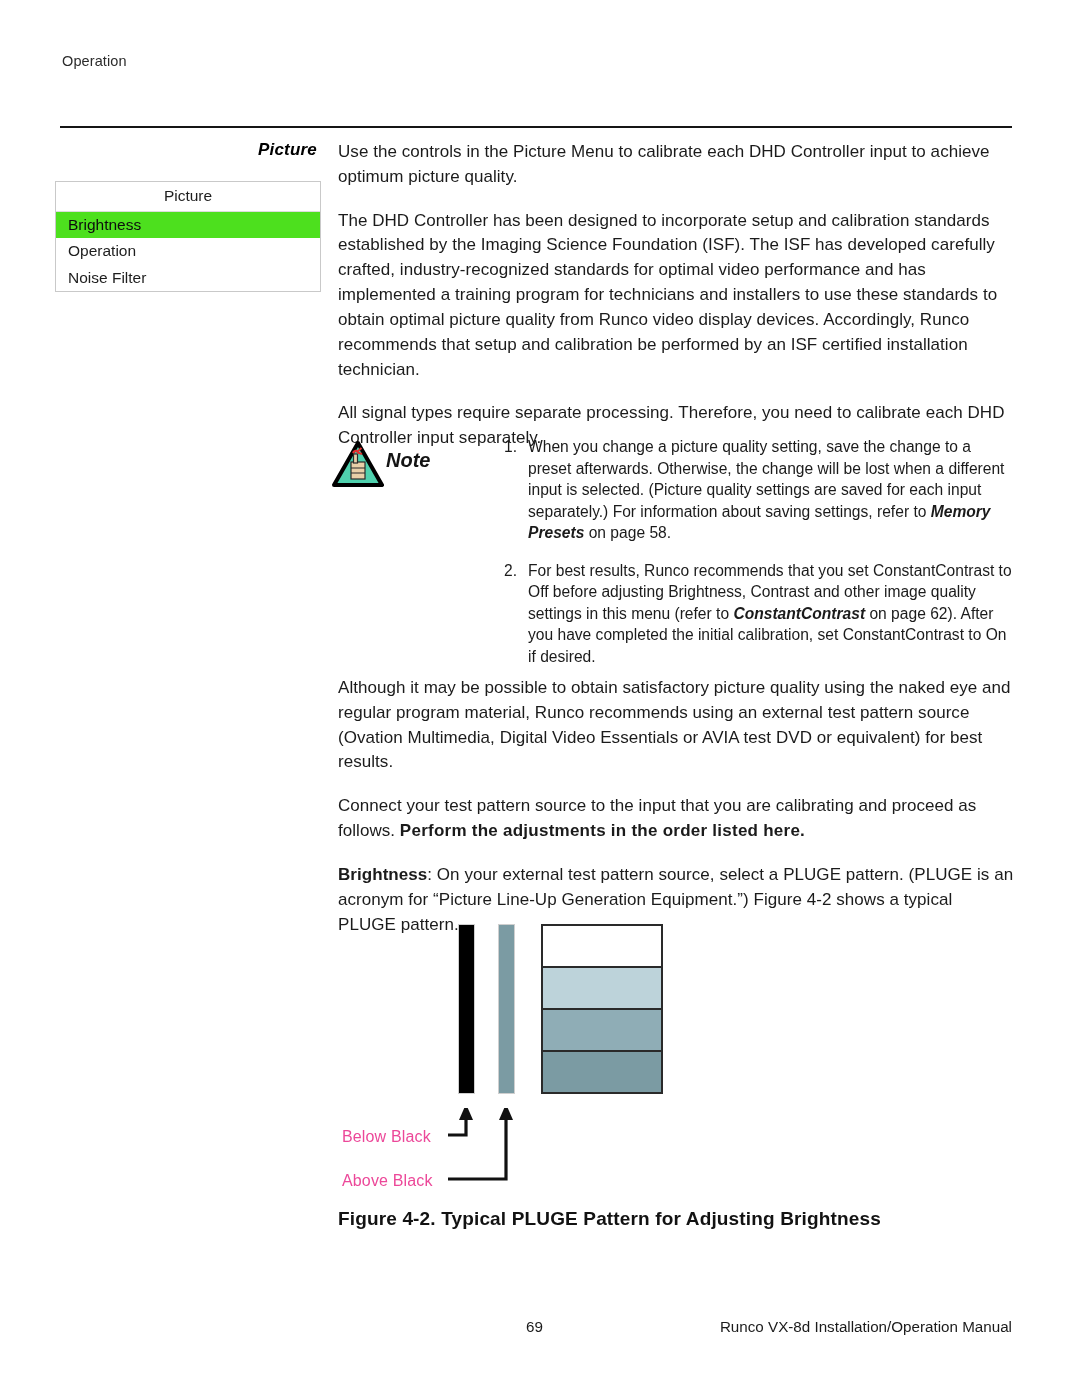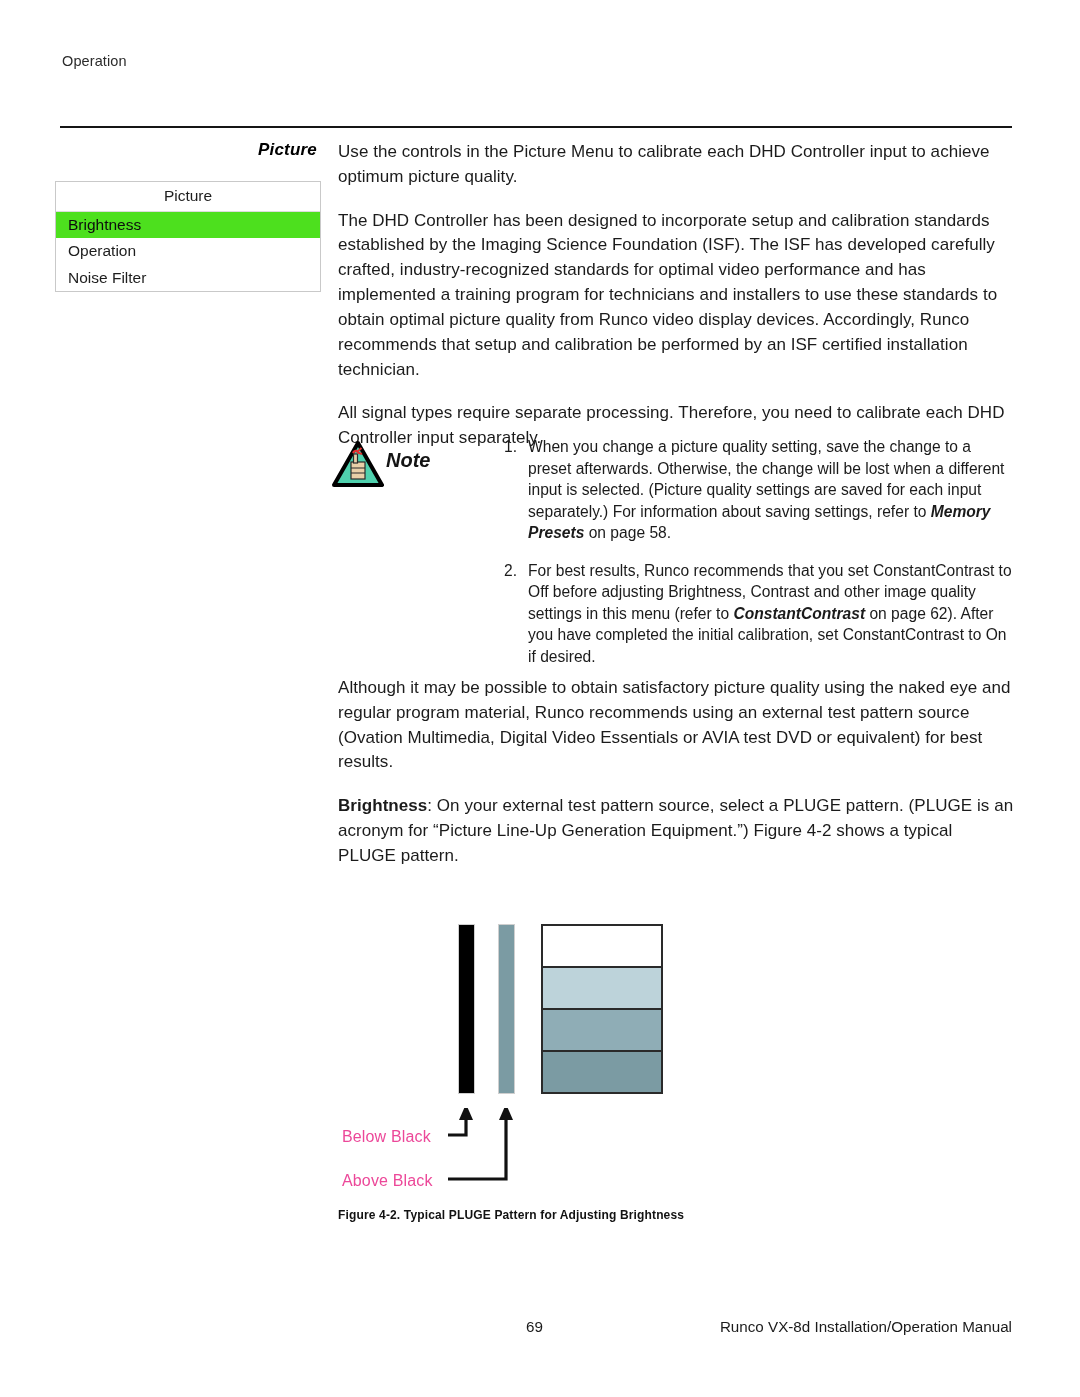--- a/index.html
+++ b/index.html
@@ -190,21 +190,21 @@
     letter-spacing: .15px;
   }
   .callout-below { left: 4px; top: 20px; }
   .callout-above { left: 4px; top: 64px; }
 
   .fig-caption {
     position: absolute;
     left: 0;
     top: 296px;
     width: 676px;
-    font-size: 12px;
+    font-size: 19px;
     font-weight: 600;
     color: #121212;
     letter-spacing: .15px;
   }
 
   
   .footer {
     position: absolute;
     left: 60px;
     top: 1318px;
@@ -270,20 +270,21 @@
       <span class="note-num">1.</span><span>When you change a picture quality setting, save the change to a preset afterwards. Otherwise, the change will be lost when a different input is selected. (Picture quality settings are saved for each input separately.) For information about saving settings, refer to </span><span class="bi">Memory Presets</span><span> on page 58.</span>
     </li>
     <li class="note-item">
       <span class="note-num">2.</span><span>For best results, Runco recommends that you set ConstantContrast to Off before adjusting Brightness, Contrast and other image quality settings in this menu (refer to </span><span class="bi">ConstantContrast</span><span> on page 62). After you have completed the initial calibration, set ConstantContrast to On if desired.</span>
     </li>
   </ol>
 </div>
 
 <div class="main-col" style="top:676px;">
   <p class="para">Although it may be possible to obtain satisfactory picture quality using the naked eye and regular program material, Runco recommends using an external test pattern source (Ovation Multimedia, Digital Video Essentials or AVIA test DVD or equivalent) for best results.</p>
+  <p class="para"><span>Connect your test pattern source to the input that you are calibrating and proceed as follows. </span><span class="semi">Perform the adjustments in the order listed here.</span></p>
   <p class="para"><span class="b">Brightness</span><span>: On your external test pattern source, select a PLUGE pattern. (PLUGE is an acronym for “Picture Line-Up Generation Equipment.”) Figure 4-2 shows a typical PLUGE pattern.</span></p>
 </div>
 
 <div class="figure">
   <div class="bar-v bar-black"></div>
   <div class="bar-v bar-gray"></div>
 
   <div class="stack">
     <div class="stack-seg" style="background:#ffffff;"></div>
     <div class="stack-seg" style="background:#bdd3da;"></div>

